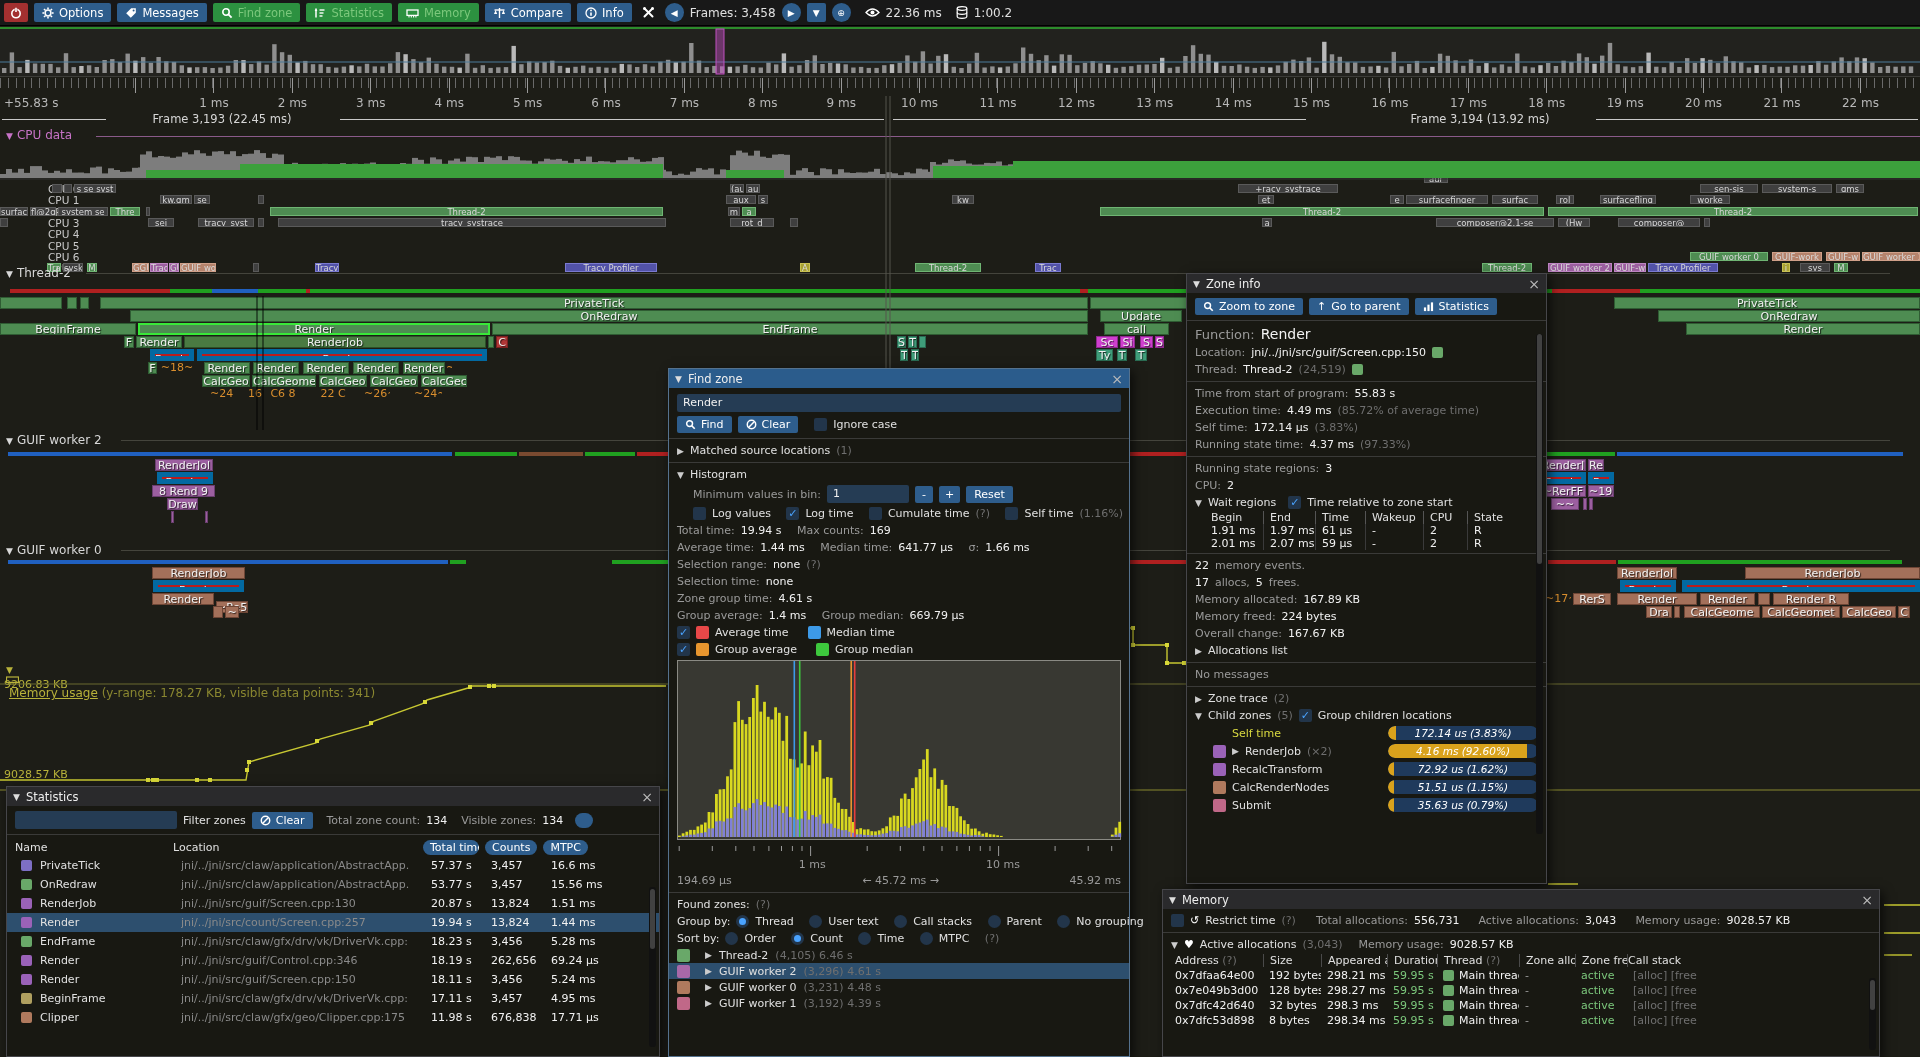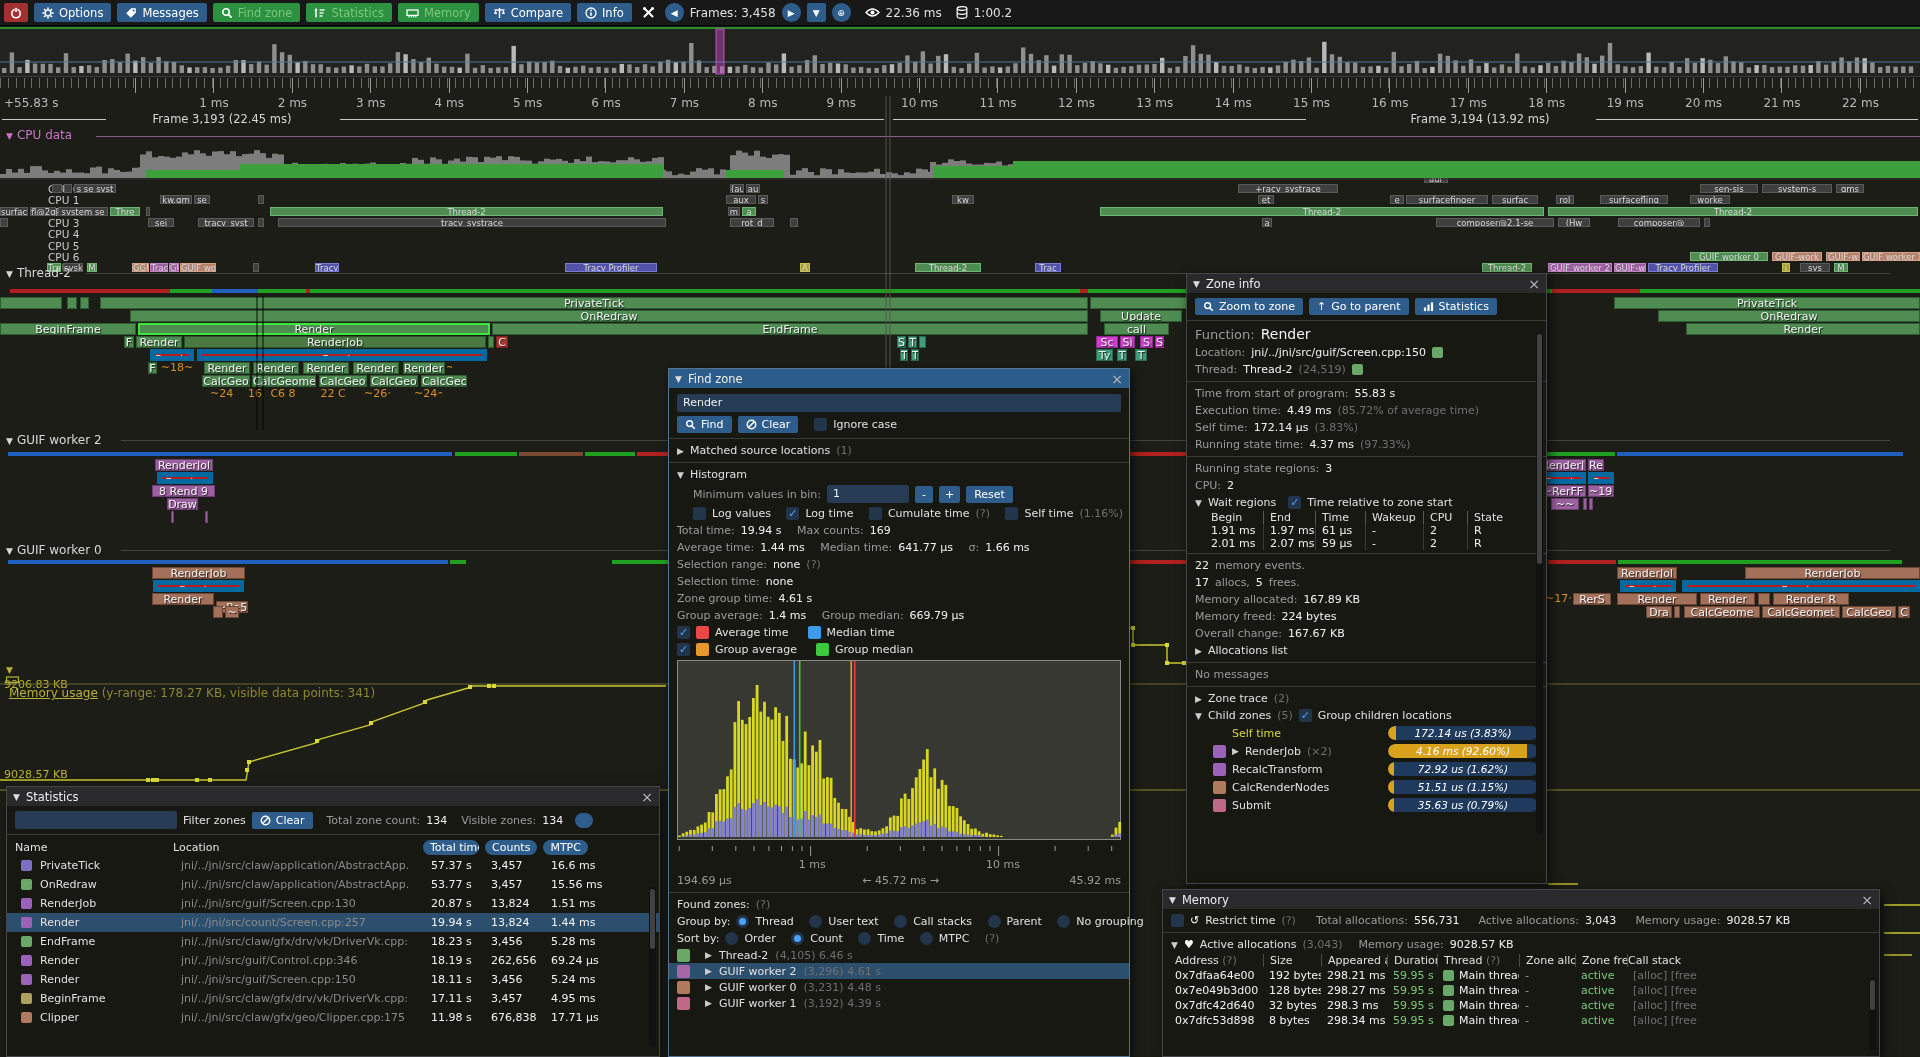--- a/index.html
+++ b/index.html
@@ -279,21 +279,21 @@
       <div class="chip d" style="left: 194px; width: 16px; top: 195.3px;">se</div>
       <div class="chip d" style="left: 258px; width: 6px; top: 195.3px;"></div>
       <div class="chip d" style="left: 726px; width: 30px; top: 195.3px;">aux</div>
       <div class="chip d" style="left: 758px; width: 10px; top: 195.3px;">s</div>
       <div class="chip d" style="left: 952px; width: 22px; top: 195.3px;">kw</div>
       <div class="chip d" style="left: 1258px; width: 16px; top: 195.3px;">et</div>
       <div class="chip d" style="left: 1390px; width: 14px; top: 195.3px;">e</div>
       <div class="chip d" style="left: 1406px; width: 82px; top: 195.3px;">surfacefinger</div>
       <div class="chip d" style="left: 1492px; width: 46px; top: 195.3px;">surfac</div>
       <div class="chip d" style="left: 1556px; width: 18px; top: 195.3px;">rol</div>
-      <div class="chip d" style="left: 1600px; width: 68px; top: 195.3px;">surfacefling</div>
+      <div class="chip d" style="left: 1600px; width: 56px; top: 195.3px;">surfacefling</div>
       <div class="chip d" style="left: 1690px; width: 40px; top: 195.3px;">worke</div>
       <div class="cpuname abs" style="left: 48px; top: 205.6px;">CPU 2</div>
       <div class="chip d" style="left: 0px; width: 28px; top: 206.6px;">surfac</div>
       <div class="chip d" style="left: 30px; width: 26px; top: 206.6px;">fl@2g(</div>
       <div class="chip d" style="left: 58px; width: 50px; top: 206.6px;">system se</div>
       <div class="chip g" style="left: 110px; width: 30px; top: 206.6px;">Thre</div>
       <div class="chip d" style="left: 146px; width: 4px; top: 206.6px;"></div>
       <div class="chip g" style="left: 270px; width: 393px; top: 206.6px;">Thread-2</div>
       <div class="chip d" style="left: 728px; width: 12px; top: 206.6px;">m</div>
       <div class="chip g" style="left: 742px; width: 14px; top: 206.6px;">a</div>

